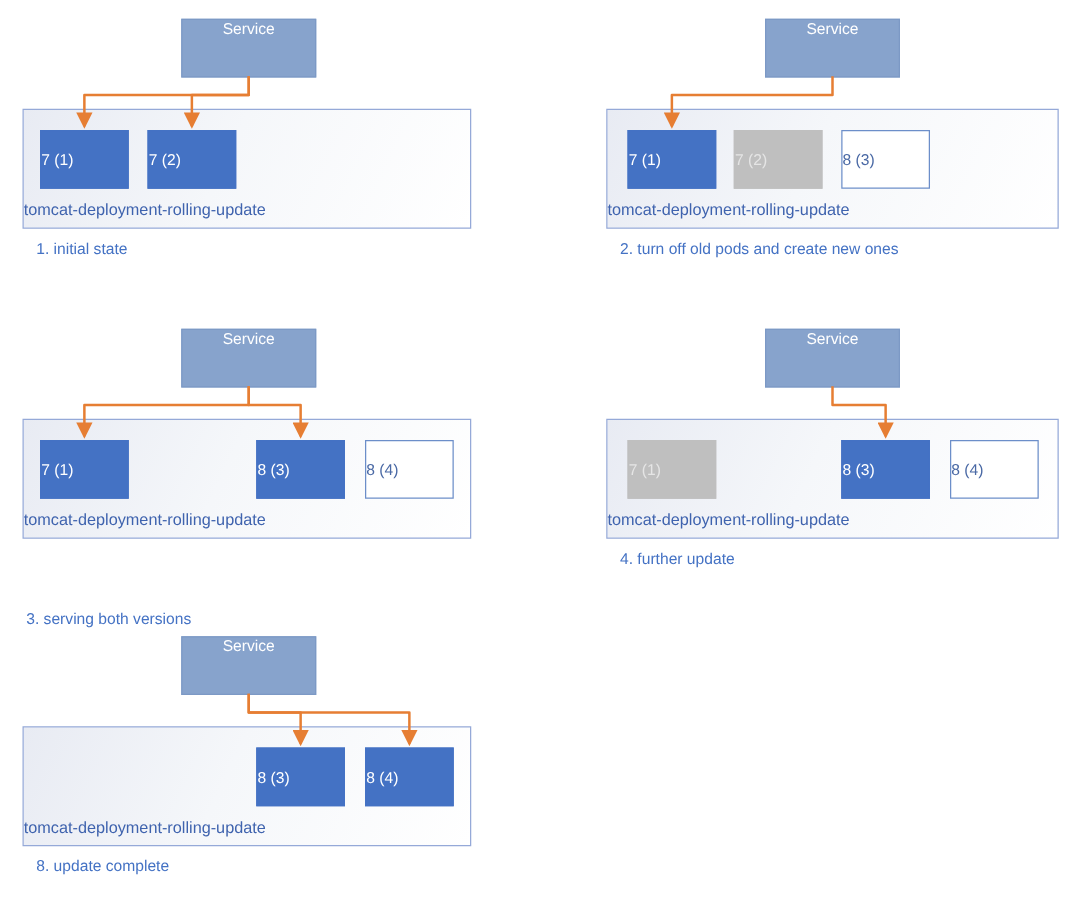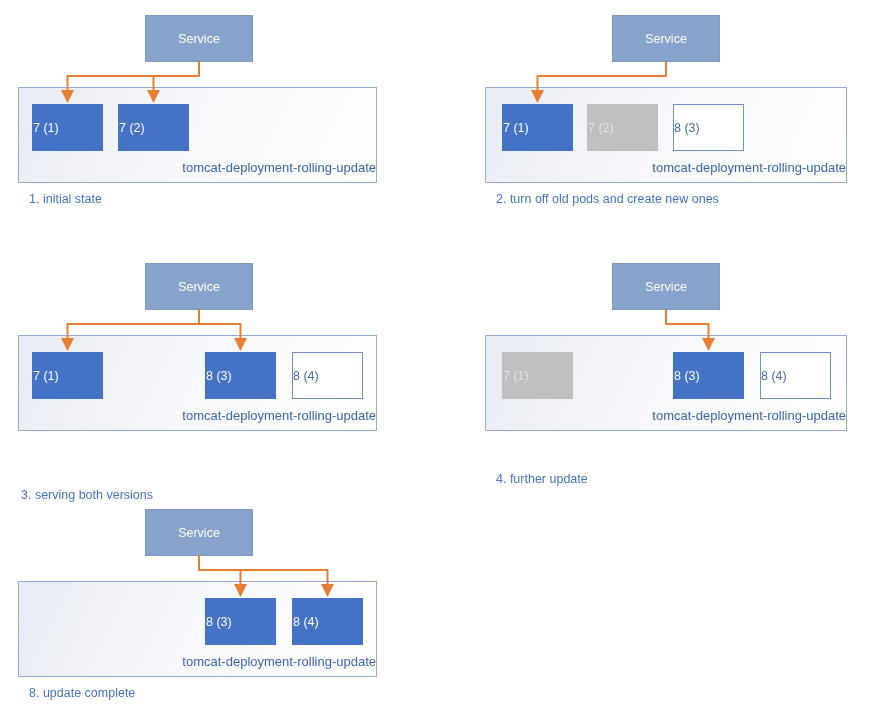--- a/index.html
+++ b/index.html
@@ -23,32 +23,32 @@
   }
   html,body{margin:0;padding:0;background:#fff;}
   .canvas{
     position:relative;width:870px;height:718px;background:#fff;
     font-family:"Liberation Sans",sans-serif;overflow:hidden;
   }
   .panel{position:absolute;width:435px;height:224px;}
   .arrows{position:absolute;left:0;top:0;z-index:3;pointer-events:none;}
   .service{
     position:absolute;top:15px;width:108px;height:47px;
-    display:flex;align-items:center;justify-content:center;
+    display:flex;align-items:flex-start;justify-content:center;
     background:var(--service-fill);border:1px solid var(--service-border);
     color:#fff;font-size:12.5px;box-sizing:border-box;z-index:2;
   }
   .deployment{
     position:absolute;top:87px;height:96px;box-sizing:border-box;
     border:1px solid var(--container-border);
     background:linear-gradient(115deg,var(--container-bg-from) 0%,#F5F7FA 45%,var(--container-bg-to) 100%);
     z-index:1;
   }
   .deployment-label{
-    position:absolute;left:0;right:0;bottom:7px;text-align:right;
+    position:absolute;left:0;right:0;bottom:7px;text-align:left;
     color:var(--deployment-text);font-size:13px;white-space:nowrap;
   }
   .pod{
     position:absolute;top:104px;width:71px;height:47px;box-sizing:border-box;
     display:flex;align-items:center;
     font-size:12.5px;z-index:2;white-space:nowrap;
   }
   .pod.active{background:var(--pod-active-fill);border:1px solid var(--pod-active-border);color:var(--pod-active-text);}
   .pod.inactive{background:var(--pod-inactive-fill);border:1px solid var(--pod-inactive-border);color:var(--pod-inactive-text);}
   .pod.new{background:var(--pod-new-fill);border:1px solid var(--pod-new-border);color:var(--pod-new-text);}
@@ -149,21 +149,21 @@
           </marker>
         </defs>
         <path d="M 231 61 V 76 H 273.5 V 101" fill="none" stroke="#E67E33" stroke-width="2" stroke-linejoin="round" marker-end="url(#ah-3)"></path>
       </svg>
     <div class="service" style="left: 177px;">
       <span>Service</span>
     </div>
     <div class="deployment" style="left: 50px; width: 362px;">
       <span class="deployment-label">tomcat-deployment-rolling-update</span>
     </div>
-    <div class="caption" style="left: 61px; width: 362px; margin-top: 32px;">4. further update</div>
+    <div class="caption" style="left: 61px; width: 362px;">4. further update</div>
   <div class="pod inactive" style="left: 67px;">
         <span>7 (1)</span>
       </div>
       <div class="pod active" style="left: 238px;">
         <span>8 (3)</span>
       </div>
       <div class="pod new" style="left: 325px;">
         <span>8 (4)</span>
       </div>
     </div>

